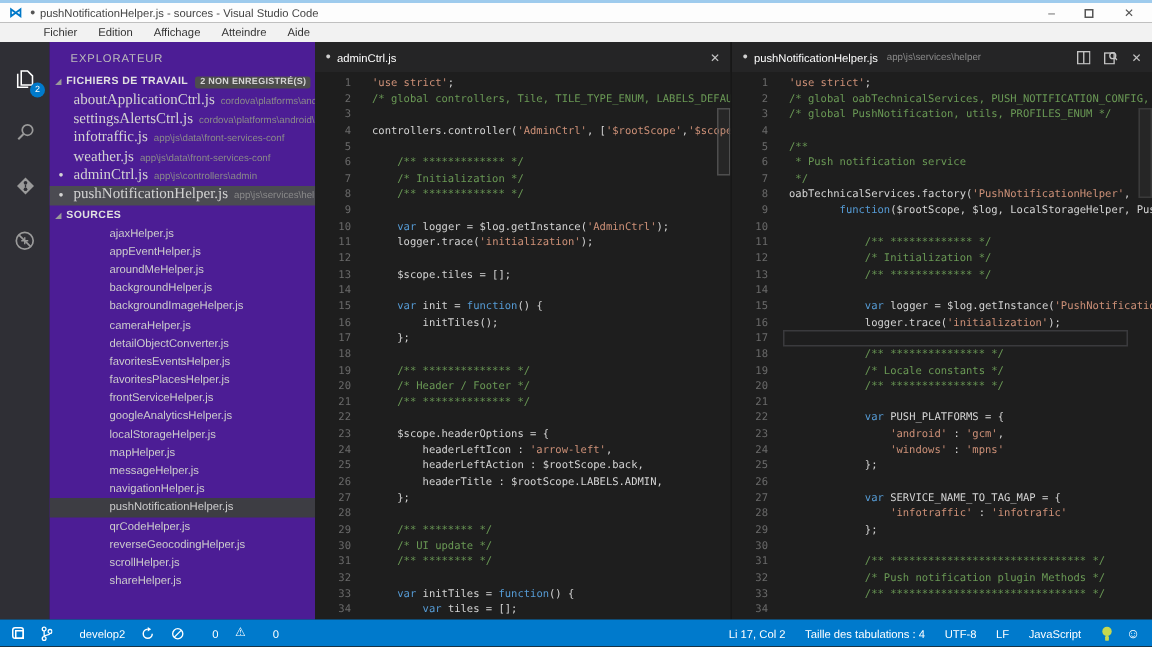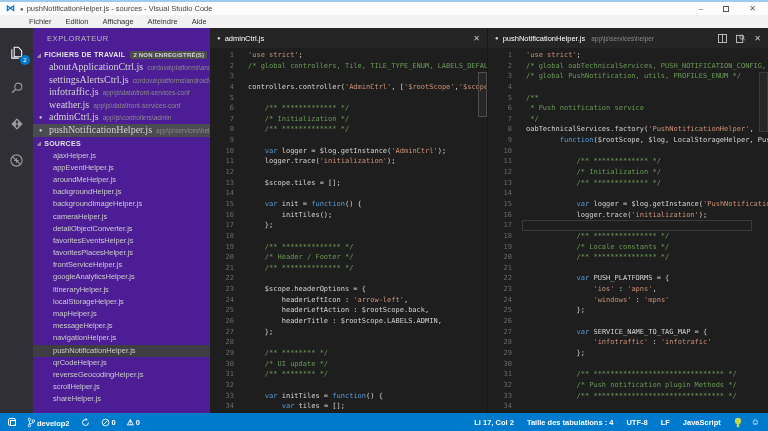--- a/index.html
+++ b/index.html
@@ -36,21 +36,21 @@
   .sb-title { height:20px; line-height:22px; padding-left:14px; font-size:7.5px; color:#bcbcbc; letter-spacing:.6px; }
   .section-header { height:13px; display:flex; align-items:center; padding-left:4px; font-weight:bold; font-size:7px; color:#e0e0e0; letter-spacing:.3px; }
   .twisty { color:#9a9a9a; font-size:5px; margin-right:3px; }
   .wf-badge { margin-left:5px; background:#4d4d4d; color:#d5d5d5; font-weight:bold;
               font-size:6px; padding:1px 3px; border-radius:2px; letter-spacing:.2px; }
   .wf-row { position:relative; height:12.6px; line-height:12.6px; padding-left:16px; white-space:nowrap; overflow:hidden; }
   .wf-row.selected { background:#4b4b52; }
   .wf-row .dirty { position:absolute; left:6px; top:0; font-size:5.5px; color:#d4d4d4; }
   .wf-row .fname { font-size:10px; color:#d2d2d2;font-family:Liberation Serif, serif; }
   .wf-row .fpath { font-size:6.5px; color:#8a8a8a; margin-left:4px; }
-  .src-row { height:12.2px; line-height:12.2px; padding-left:20px; font-size:7.5px; color:#cccccc; white-space:nowrap; overflow:hidden; }
+  .src-row { height:12.2px; line-height:12.2px; padding-left:40px; font-size:7.5px; color:#cccccc; white-space:nowrap; overflow:hidden; }
   .src-row.selected { background:#3d3d43; }
 
   
   .editor-pane { position:relative; background:#1e1e1e; overflow:hidden; flex:none; }
   .editor-pane.second { border-left:1px solid #171717; }
   .ed-title { height:20px; background:#252526; display:flex; align-items:center; padding:0 7px; }
   .ed-dirty { color:#d0d0d0; font-size:6px; margin-right:4px; }
   .ed-name { color:#ffffff; font-size:7.5px; }
   .ed-path { color:#8a8a8a; font-size:6.5px; margin-left:6px; }
   .ed-actions { margin-left:auto; display:flex; align-items:center; gap:9px; }
@@ -66,21 +66,21 @@
   .tk-kw { color:#569cd6; }
   .tk-st { color:#ce9178; }
   .tk-cm { color:#6a9955; }
   .current-line { position:absolute; left:-4px; right:2px; height:10.65px;
                   border:1px solid #3a3a3d; }
   .scroll-thumb { position:absolute; width:9px; border:1px solid #4e4e4e; background:rgba(100,100,100,0.12); }
 
   
   .statusbar { position:absolute; left:0; right:0; bottom:0; height:18px; background:#007acc;
                color:#ffffff; display:flex; align-items:center; font-size:7.5px; padding:0 8px; }
-  .sb-item { display:flex; align-items:flex-end; gap:2px; margin-right:11px; white-space:nowrap;font-weight:bold; }
+  .sb-item { display:flex; align-items:center; gap:18px; margin-right:11px; white-space:nowrap; }
   .sb-right { margin-left:auto; display:flex; align-items:center; }
   .sb-right .sb-item { margin-right:0; margin-left:13px; }
   .sb-square { width:8px; height:8px; border:1px solid #fff; border-radius:2px; position:relative; }
   .sb-square::after { content:""; position:absolute; left:1px; top:1px; width:4px; height:4px; border:1px solid #fff; }
   .warn-glyph { font-size:8px; line-height:8px; }
   .smiley { font-size:9px; line-height:9px; color:#fff; }
 </style>
 </head>
 <body>
 
@@ -163,21 +163,20 @@
           <div class="src-row">appEventHelper.js</div>
           <div class="src-row">aroundMeHelper.js</div>
           <div class="src-row">backgroundHelper.js</div>
           <div class="src-row">backgroundImageHelper.js</div>
           <div class="src-row">cameraHelper.js</div>
           <div class="src-row">detailObjectConverter.js</div>
           <div class="src-row">favoritesEventsHelper.js</div>
           <div class="src-row">favoritesPlacesHelper.js</div>
           <div class="src-row">frontServiceHelper.js</div>
           <div class="src-row">googleAnalyticsHelper.js</div>
-          <div class="src-row">itineraryHelper.js</div>
           <div class="src-row">localStorageHelper.js</div>
           <div class="src-row">mapHelper.js</div>
           <div class="src-row">messageHelper.js</div>
           <div class="src-row">navigationHelper.js</div>
           <div class="src-row selected">pushNotificationHelper.js</div>
           <div class="src-row">qrCodeHelper.js</div>
           <div class="src-row">reverseGeocodingHelper.js</div>
           <div class="src-row">scrollHelper.js</div>
           <div class="src-row">shareHelper.js</div>
         </div>
@@ -343,21 +342,21 @@
             <div class="code-line"><span class="tk-cm">            /** ************* */</span></div>
             <div class="code-line"></div>
             <div class="code-line"><span class="tk-pl">            </span><span class="tk-kw">var</span><span class="tk-pl"> logger = $log.getInstance(</span><span class="tk-st">'PushNotificationHelper'</span></div>
             <div class="code-line"><span class="tk-pl">            logger.trace(</span><span class="tk-st">'initialization'</span><span class="tk-pl">);</span></div>
             <div class="code-line"></div>
             <div class="code-line"><span class="tk-cm">            /** *************** */</span></div>
             <div class="code-line"><span class="tk-cm">            /* Locale constants */</span></div>
             <div class="code-line"><span class="tk-cm">            /** *************** */</span></div>
             <div class="code-line"></div>
             <div class="code-line"><span class="tk-pl">            </span><span class="tk-kw">var</span><span class="tk-pl"> PUSH_PLATFORMS = {</span></div>
-            <div class="code-line"><span class="tk-pl">                </span><span class="tk-st">'ios'</span><span class="tk-pl"> : </span><span class="tk-st">'apns'</span><span class="tk-pl">,</span></div>
+            <div class="code-line"><span class="tk-pl">                </span><span class="tk-st">'android'</span><span class="tk-pl"> : </span><span class="tk-st">'gcm'</span><span class="tk-pl">,</span></div>
             <div class="code-line"><span class="tk-pl">                </span><span class="tk-st">'windows'</span><span class="tk-pl"> : </span><span class="tk-st">'mpns'</span></div>
             <div class="code-line"><span class="tk-pl">            };</span></div>
             <div class="code-line"></div>
             <div class="code-line"><span class="tk-pl">            </span><span class="tk-kw">var</span><span class="tk-pl"> SERVICE_NAME_TO_TAG_MAP = {</span></div>
             <div class="code-line"><span class="tk-pl">                </span><span class="tk-st">'infotraffic'</span><span class="tk-pl"> : </span><span class="tk-st">'infotrafic'</span></div>
             <div class="code-line"><span class="tk-pl">            };</span></div>
             <div class="code-line"></div>
             <div class="code-line"><span class="tk-cm">            /** ******************************* */</span></div>
             <div class="code-line"><span class="tk-cm">            /* Push notification plugin Methods */</span></div>
             <div class="code-line"><span class="tk-cm">            /** ******************************* */</span></div>

